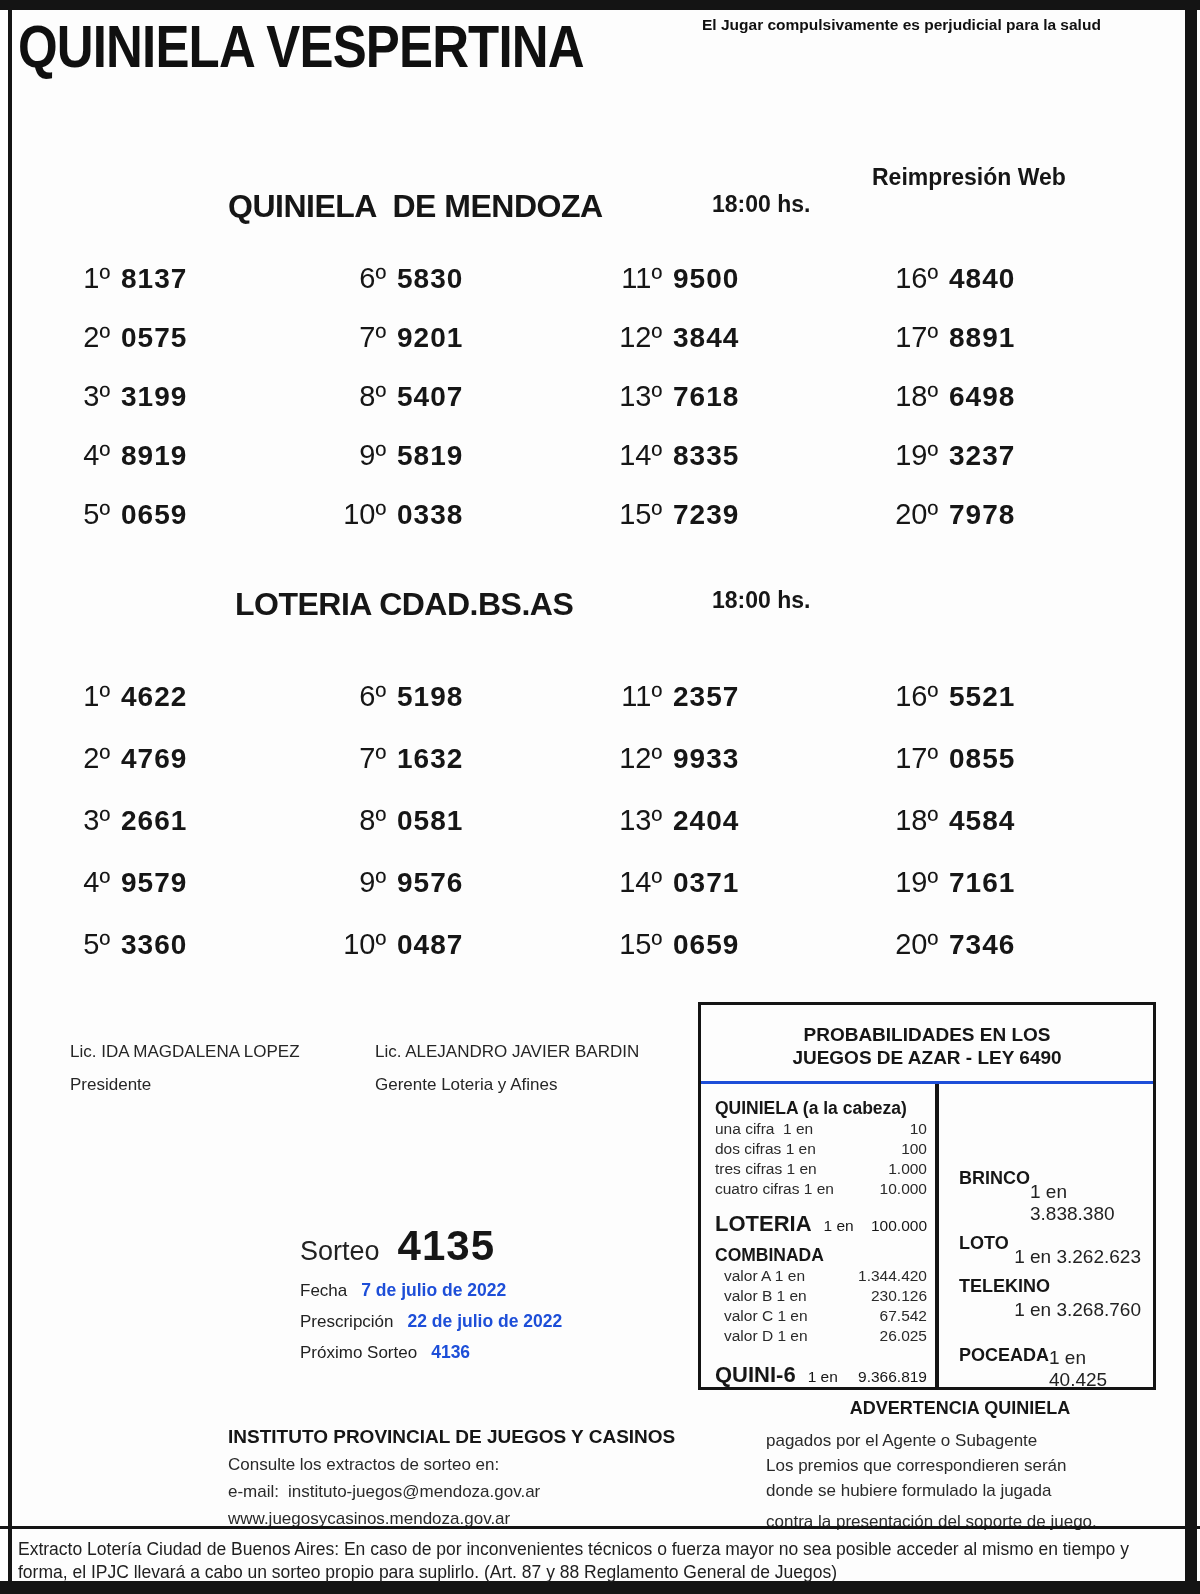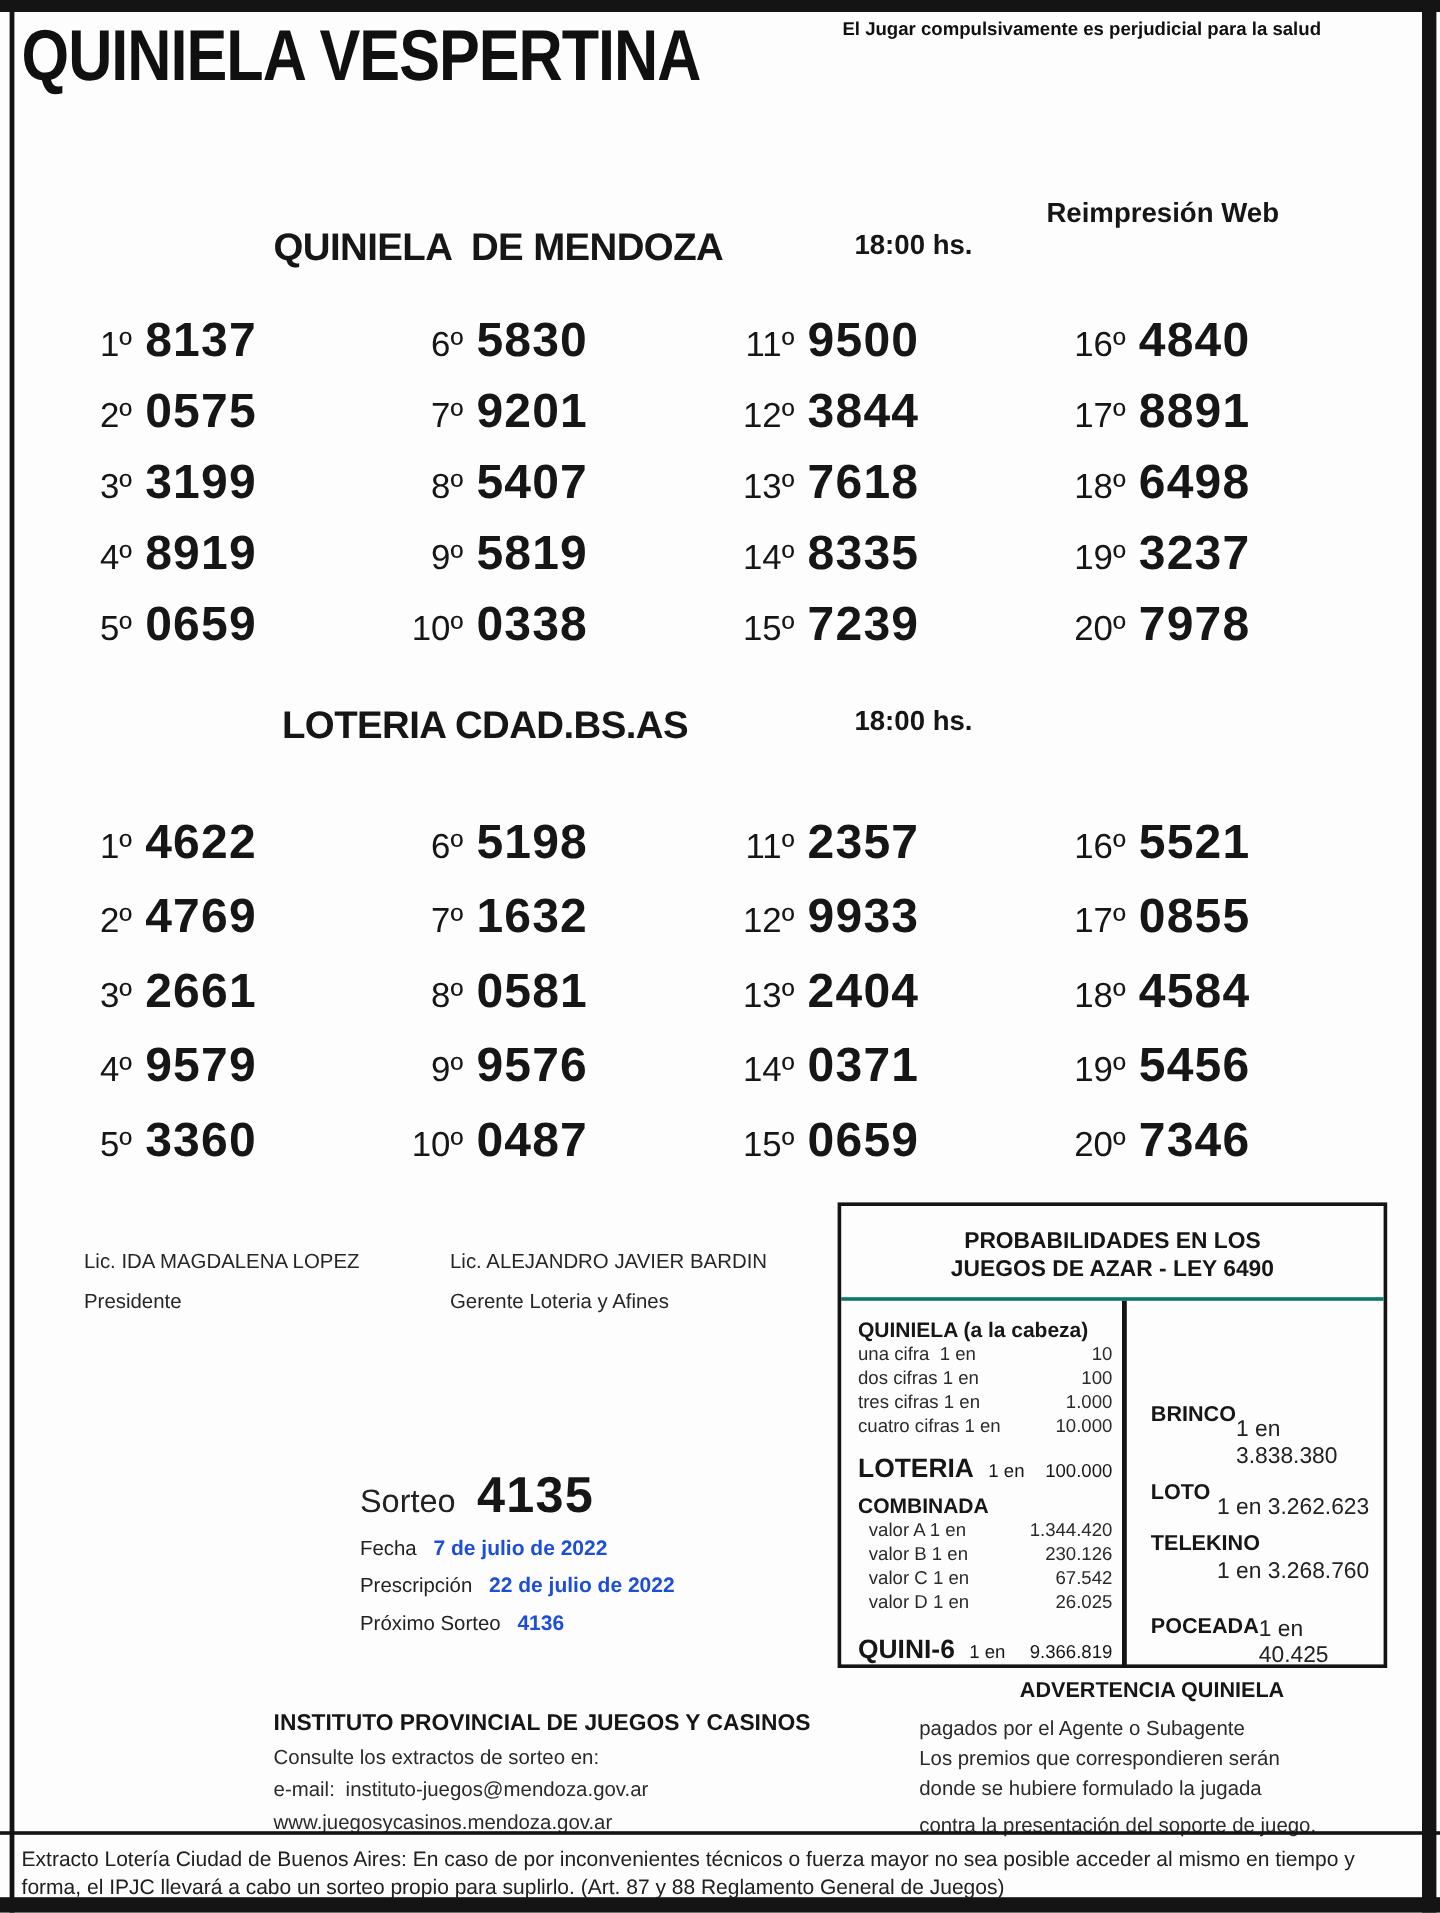--- a/index.html
+++ b/index.html
@@ -19,35 +19,35 @@
   .reprint{left:872px;top:164px;font-size:23px;font-weight:bold;}
   
   .sec-title{font-size:32px;font-weight:bold;letter-spacing:-.5px;}
   .sec-time{font-size:23px;font-weight:bold;}
   
   .grid{display:grid;grid-auto-flow:column;grid-template-columns:repeat(4,276px);}
   .g1{left:48px;top:262px;grid-template-rows:repeat(5,59px);}
   .g2{left:48px;top:680px;grid-template-rows:repeat(5,62px);}
   .res{display:flex;align-items:baseline;}
   .res .pos{width:62px;text-align:right;font-size:29px;flex:none;}
-  .res .num{margin-left:11px;font-size:40px;font-weight:bold;letter-spacing:1px;}
+  .res .num{margin-left:11px;font-size:28px;font-weight:bold;letter-spacing:1px;}
   
   .official .name{font-size:17px;color:#262626;}
   .official .role{font-size:17px;color:#262626;margin-top:13px;}
   
   .sorteo{left:300px;top:1222px;}
   .sorteo .line1{display:flex;align-items:baseline;}
   .sorteo .slab{font-size:27px;color:#222;}
   .sorteo .snum{font-size:42px;font-weight:bold;margin-left:18px;letter-spacing:1px;}
   .sorteo .row{margin-top:10px;font-size:17px;color:#222;}
   .sorteo .row b{font-size:17.5px;color:#1d4ed8;margin-left:14px;}
   
   .prob{left:698px;top:1002px;width:458px;height:388px;border:3px solid #141414;box-sizing:border-box;}
   .prob-title{padding:18px 8px 12px;text-align:center;font-weight:bold;font-size:19px;
-              line-height:23px;border-bottom:3px solid #0f766e;}
+              line-height:23px;border-bottom:3px solid #1d4ed8;}
   .prob-body{display:flex;height:305px;}
   .p-left{width:238px;flex:none;border-right:4px solid #141414;box-sizing:border-box;
           padding:14px 8px 6px 14px;}
   .p-right{flex:1;padding:0 12px 6px 20px;}
   .phead{font-size:17.5px;font-weight:bold;}
   .prow{display:flex;font-size:15.5px;line-height:20px;color:#2a2a2a;}
   .prow .lab{white-space:pre;}
   .prow .val{margin-left:auto;text-align:right;}
   .ind{padding-left:9px;}
   .mt12{margin-top:12px;} .mt8{margin-top:8px;} .mt16{margin-top:16px;}
@@ -282,21 +282,21 @@
       <span class="num">0855</span>
     </div>
 
     <div class="res">
       <span class="pos">18º</span>
       <span class="num">4584</span>
     </div>
 
     <div class="res">
       <span class="pos">19º</span>
-      <span class="num">5456</span>
+      <span class="num">7161</span>
     </div>
 
     <div class="res">
       <span class="pos">20º</span>
       <span class="num">7346</span>
     </div>
   </div>
 
 <div class="abs official" style="left:70px;top:1042px;">
   <div class="name">Lic. IDA MAGDALENA LOPEZ</div>

